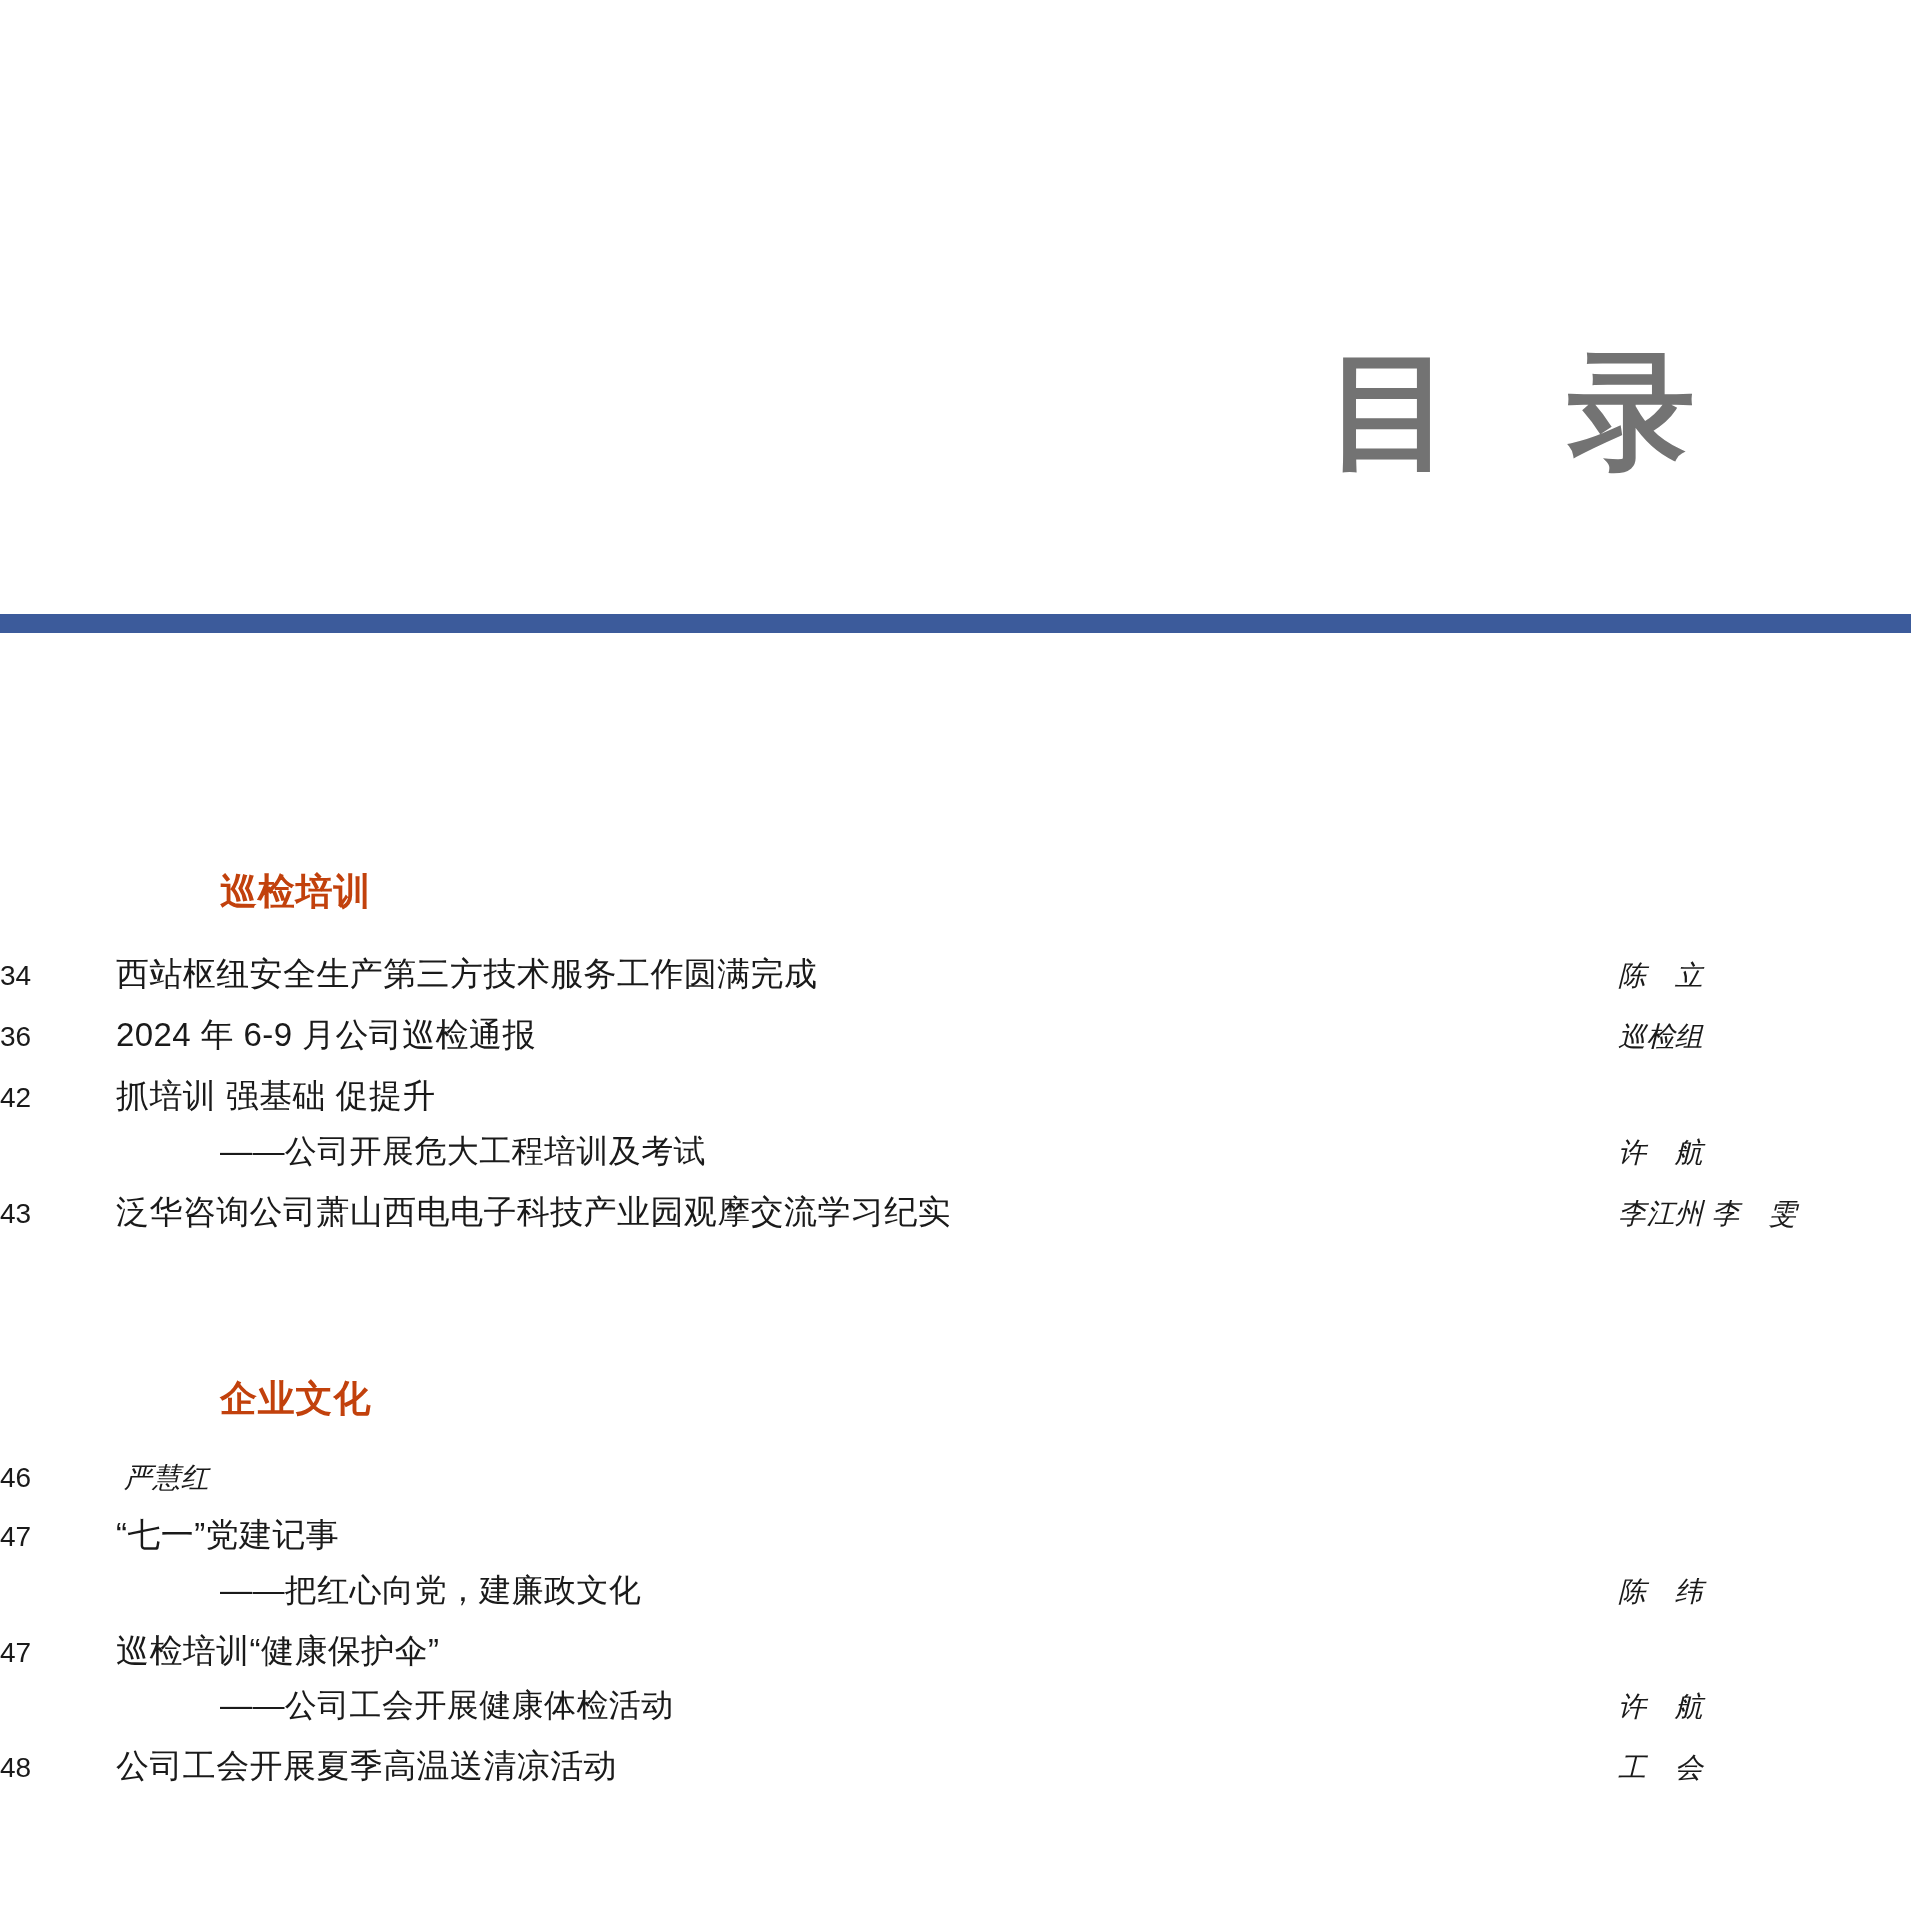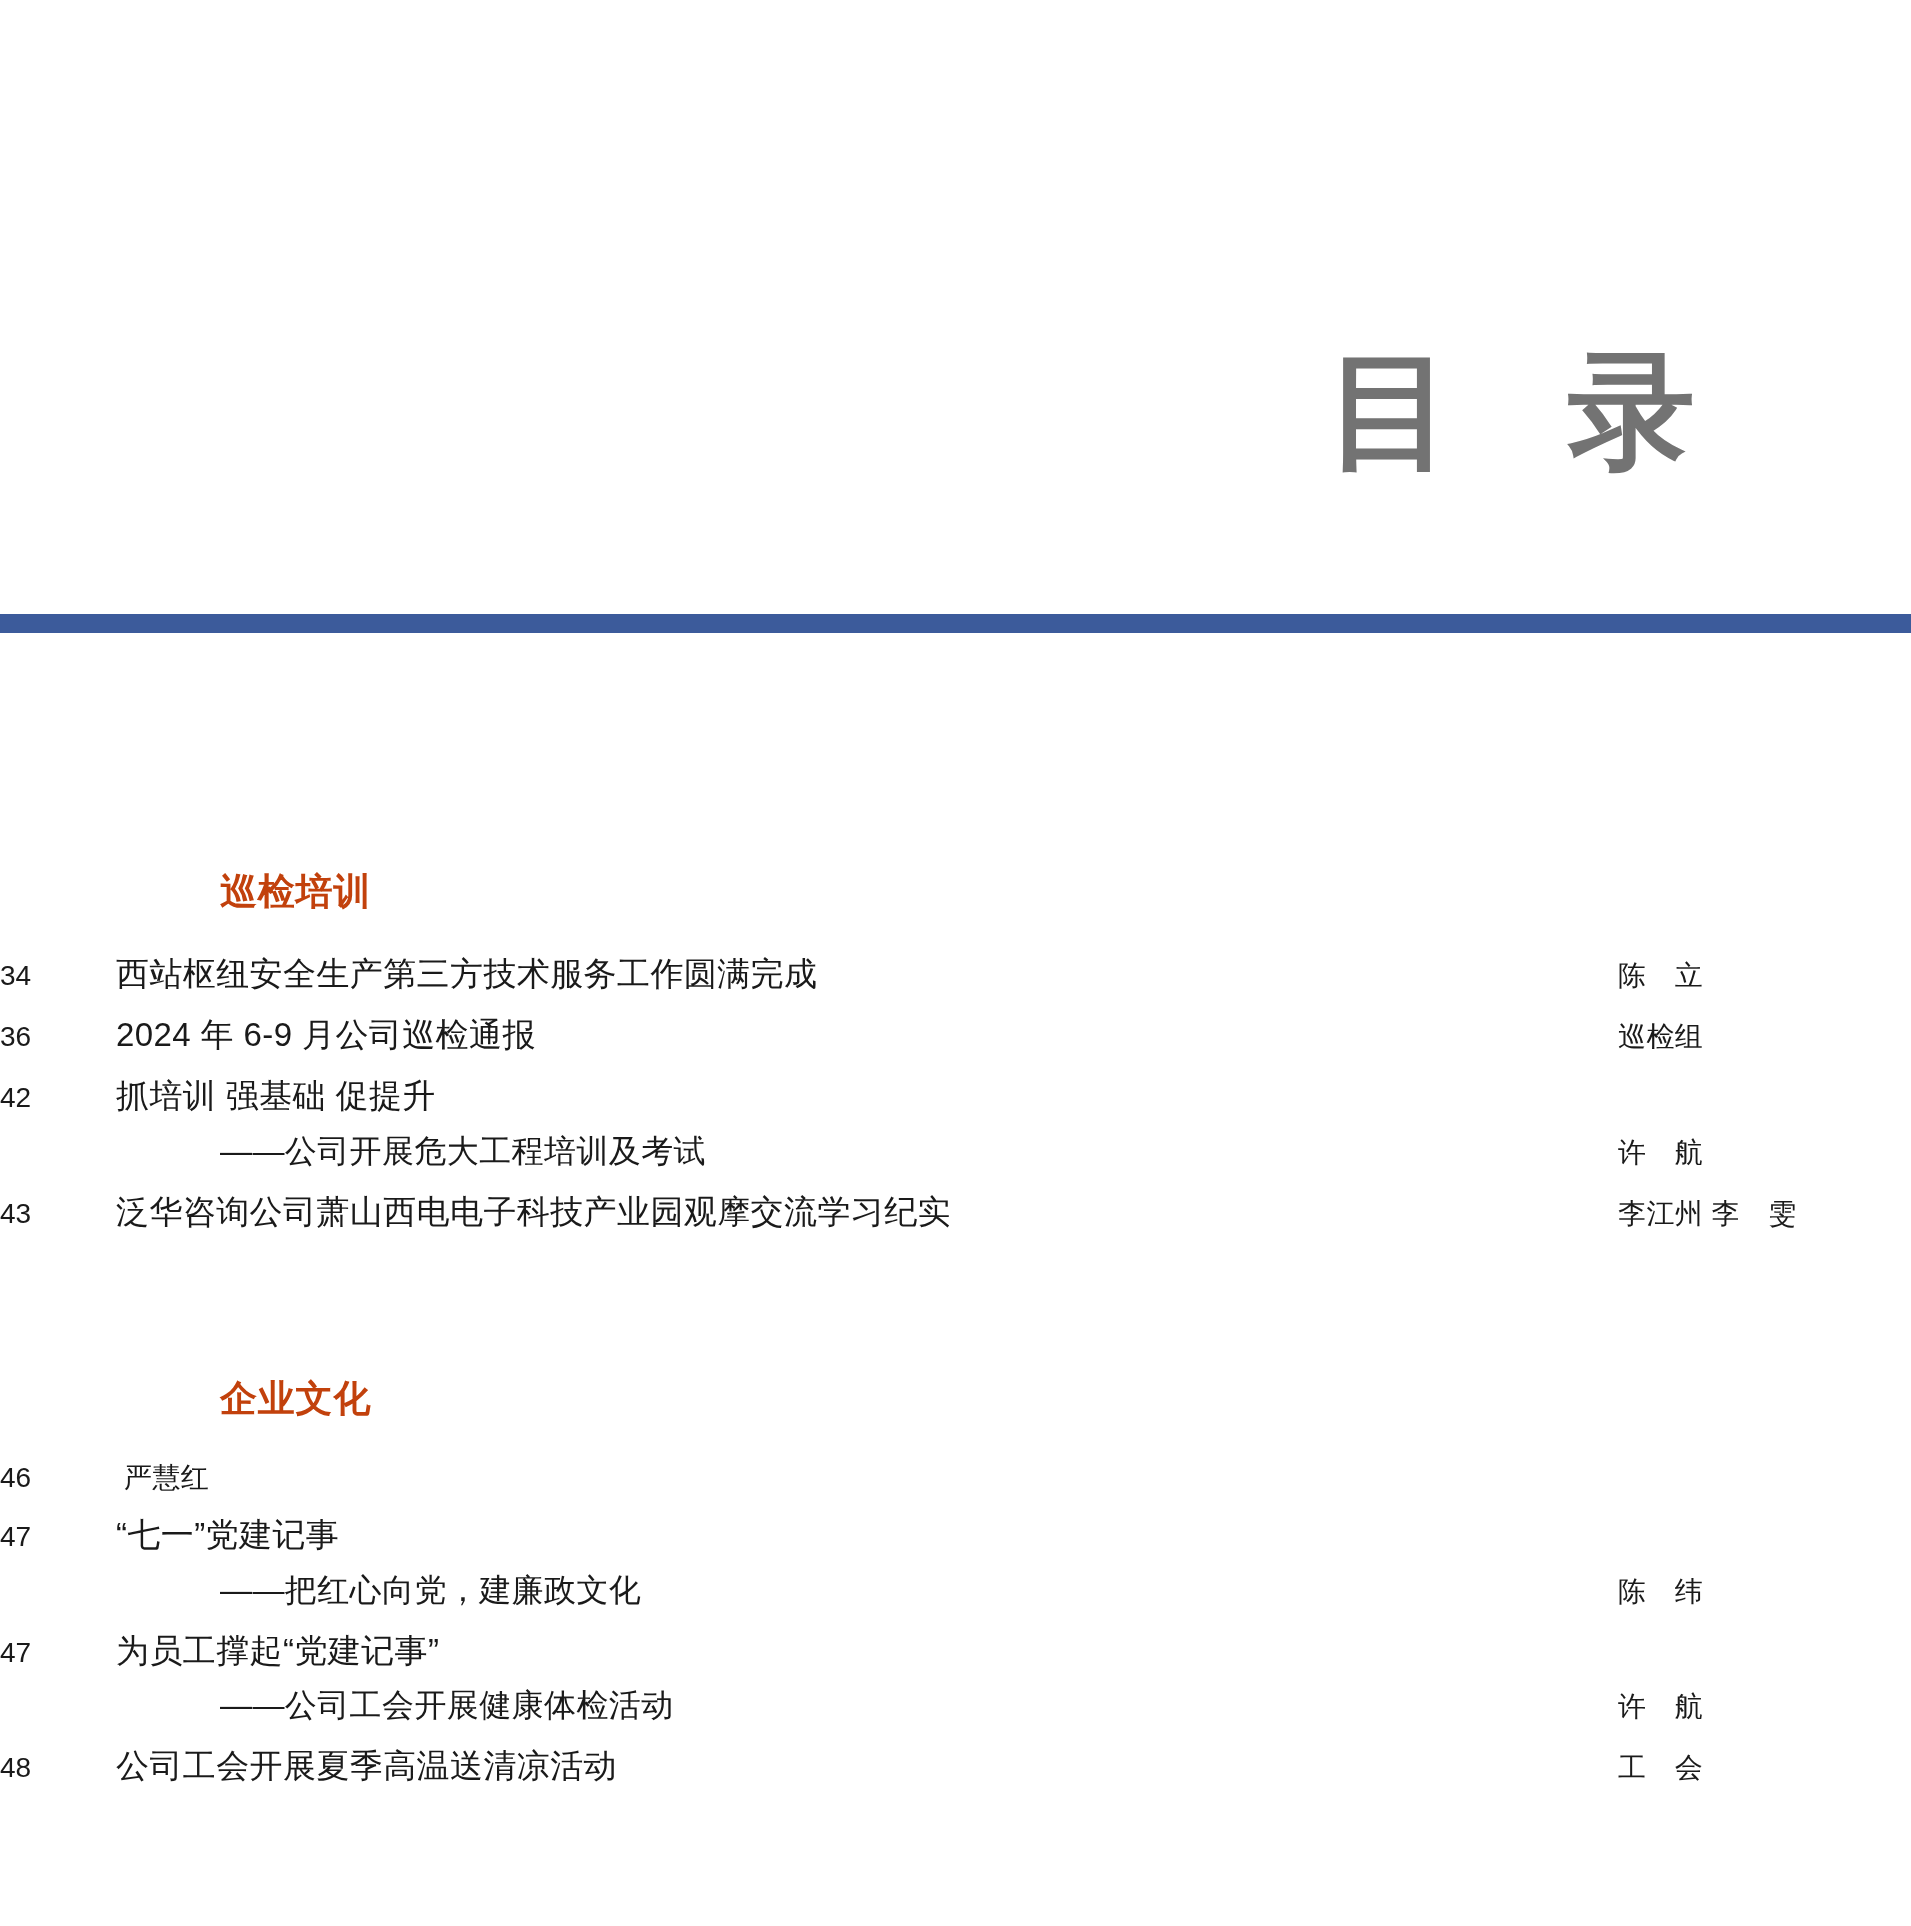--- a/index.html
+++ b/index.html
@@ -90,20 +90,21 @@
   }
   .author {
     font-size: 28px;
     color: #1a1a1a;
     width: 293px;
     flex: none;
     text-align: left;
     padding-left: 35px;
     letter-spacing: 0.4px;
     white-space: nowrap;
+    font-style: italic;
   }
   .entry-sub {
     display: flex;
     align-items: baseline;
     margin-top: 10.8px;
   }
   .sub-spacer {
     width: 116px;
     flex: none;
   }
@@ -194,21 +195,21 @@
         <div class="entry-sub">
           <div class="sub-spacer"></div>
           <div class="sub-title">——把红心向党，建廉政文化</div>
           <div class="author">陈　纬</div>
         </div>
       </div>
 
       <div class="entry has-sub">
         <div class="entry-main">
           <div class="page-num">47</div>
-          <div class="entry-title">为员工撑起“党建记事”</div>
+          <div class="entry-title">巡检培训“健康保护伞”</div>
           <div class="author"></div>
         </div>
         <div class="entry-sub">
           <div class="sub-spacer"></div>
           <div class="sub-title">——公司工会开展健康体检活动</div>
           <div class="author">许　航</div>
         </div>
       </div>
 
       <div class="entry">

